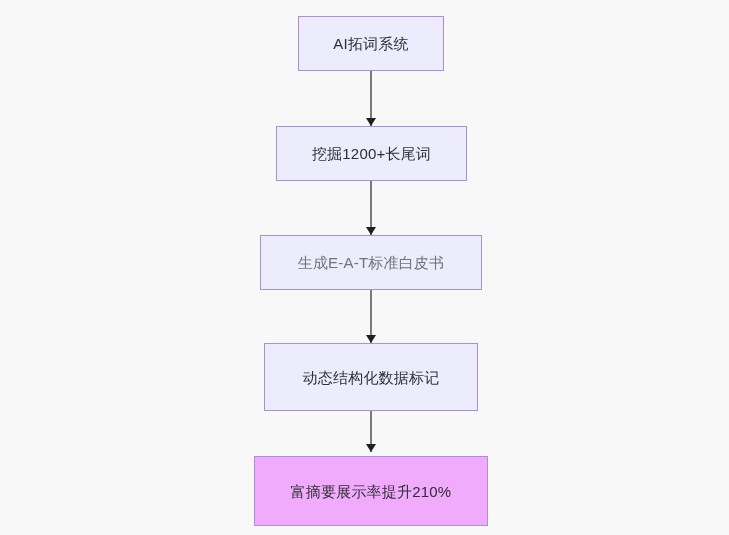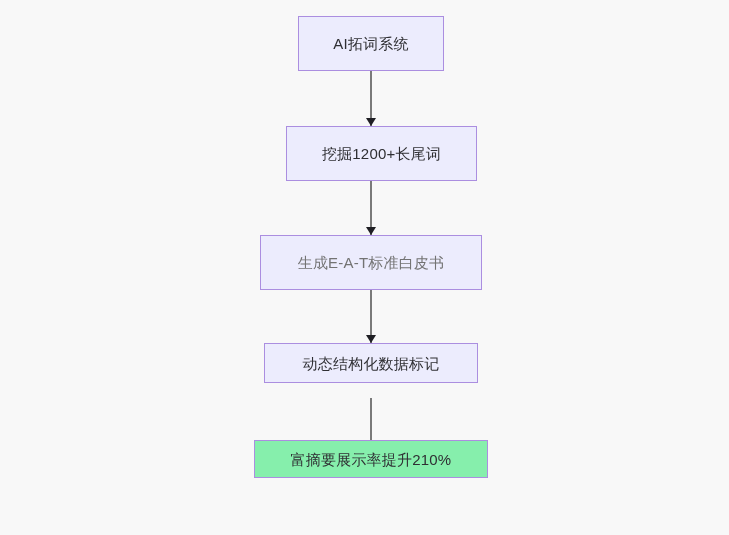--- a/index.html
+++ b/index.html
@@ -76,26 +76,26 @@
     <div class="edge-arrow" style="border-top-color: rgb(31, 31, 36);"></div>
   </div>
   <div class="edge" style="left: 370px; top: 398px; width: 2px; height: 54px;">
     <div class="edge-line" style="height: 54px; background: rgb(122, 122, 122);"></div>
     <div class="edge-arrow" style="border-top-color: rgb(31, 31, 36);"></div>
   </div>
 
   <div class="node" style="left: 298px; top: 16px; width: 146px; height: 55px; background: rgb(236, 236, 253); border-color: rgb(171, 142, 224); color: rgb(47, 47, 51);">
     <span class="node-label">AI拓词系统</span>
   </div>
-  <div class="node" style="left: 276px; top: 126px; width: 191px; height: 55px; background: rgb(236, 236, 253); border-color: rgb(171, 142, 224); color: rgb(47, 47, 51); margin-left: 10px;">
+  <div class="node" style="left: 276px; top: 126px; width: 191px; height: 55px; background: rgb(236, 236, 253); border-color: rgb(171, 142, 224); color: rgb(47, 47, 51);">
     <span class="node-label">挖掘1200+长尾词</span>
   </div>
   <div class="node" style="left: 260px; top: 235px; width: 222px; height: 55px; background: rgb(236, 236, 253); border-color: rgb(171, 142, 224); color: #737373;">
     <span class="node-label">生成E-A-T标准白皮书</span>
   </div>
-  <div class="node" style="left: 264px; top: 343px; width: 214px; height: 40px; background: rgb(236, 236, 253); border-color: rgb(171, 142, 224); color: rgb(47, 47, 51);">
+  <div class="node" style="left: 264px; top: 343px; width: 214px; height: 68px; background: rgb(236, 236, 253); border-color: rgb(171, 142, 224); color: rgb(47, 47, 51);">
     <span class="node-label">动态结构化数据标记</span>
   </div>
-  <div class="node" style="left: 254px; top: 440px; width: 234px; height: 38px; background: #86efac; border-color: rgb(171, 142, 224); color: rgb(47, 47, 51);">
+  <div class="node" style="left: 254px; top: 456px; width: 234px; height: 70px; background: #f0abfc; border-color: rgb(171, 142, 224); color: rgb(47, 47, 51);">
     <span class="node-label">富摘要展示率提升210%</span>
   </div>
 
 </div>
 
 </body></html>

